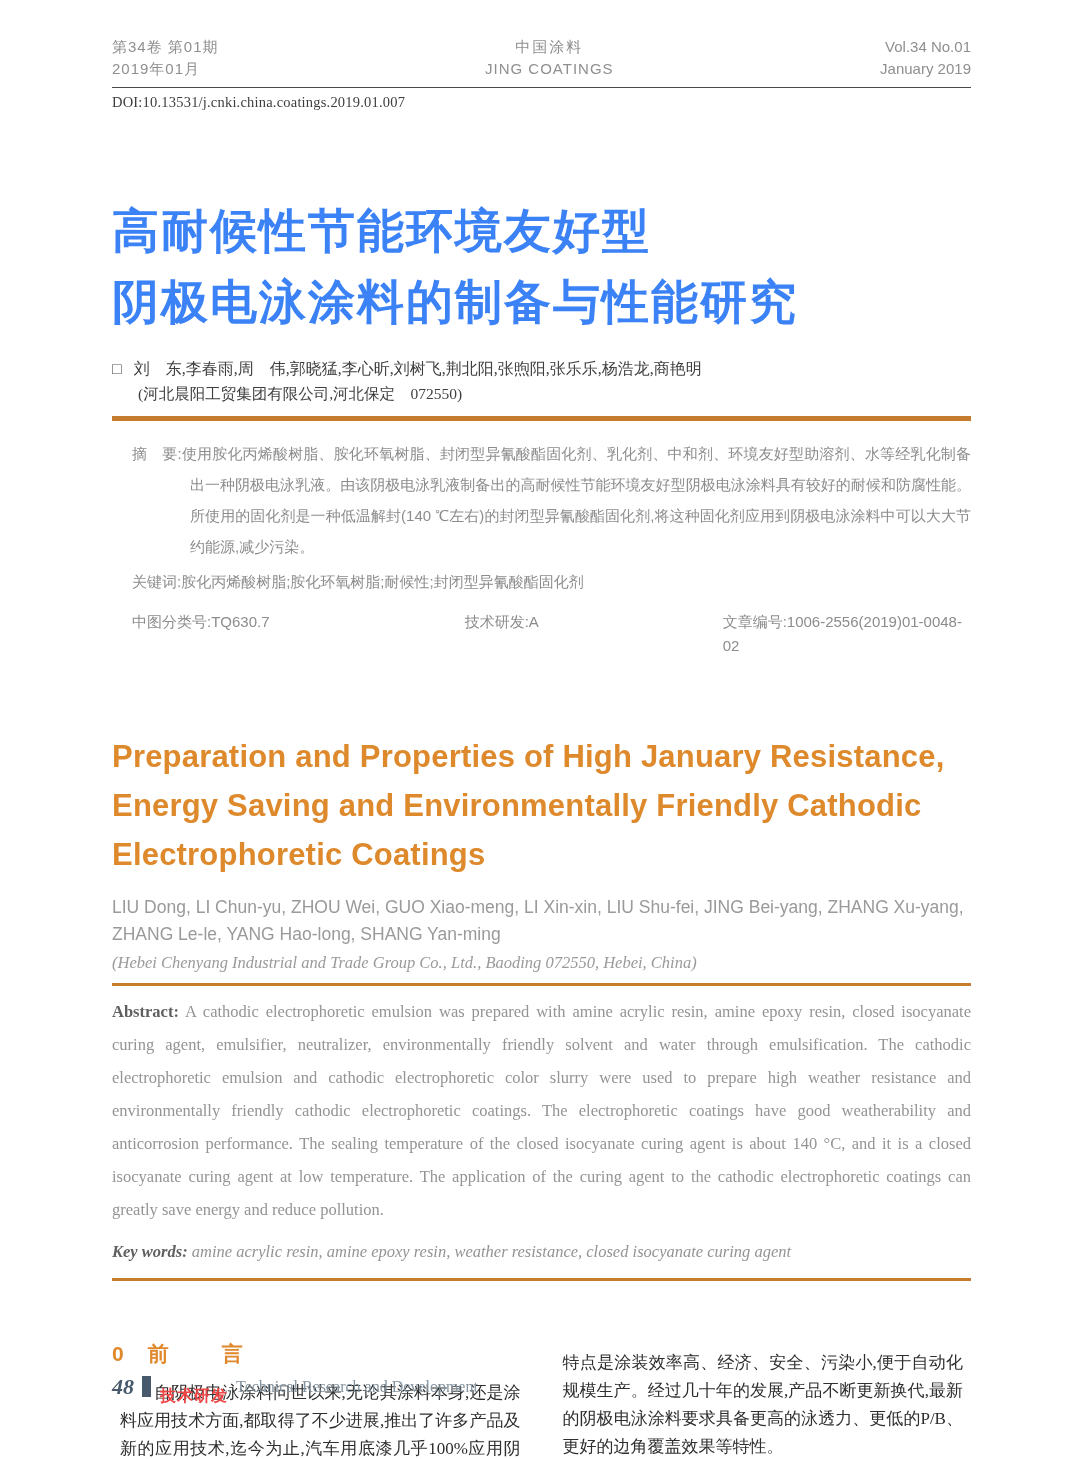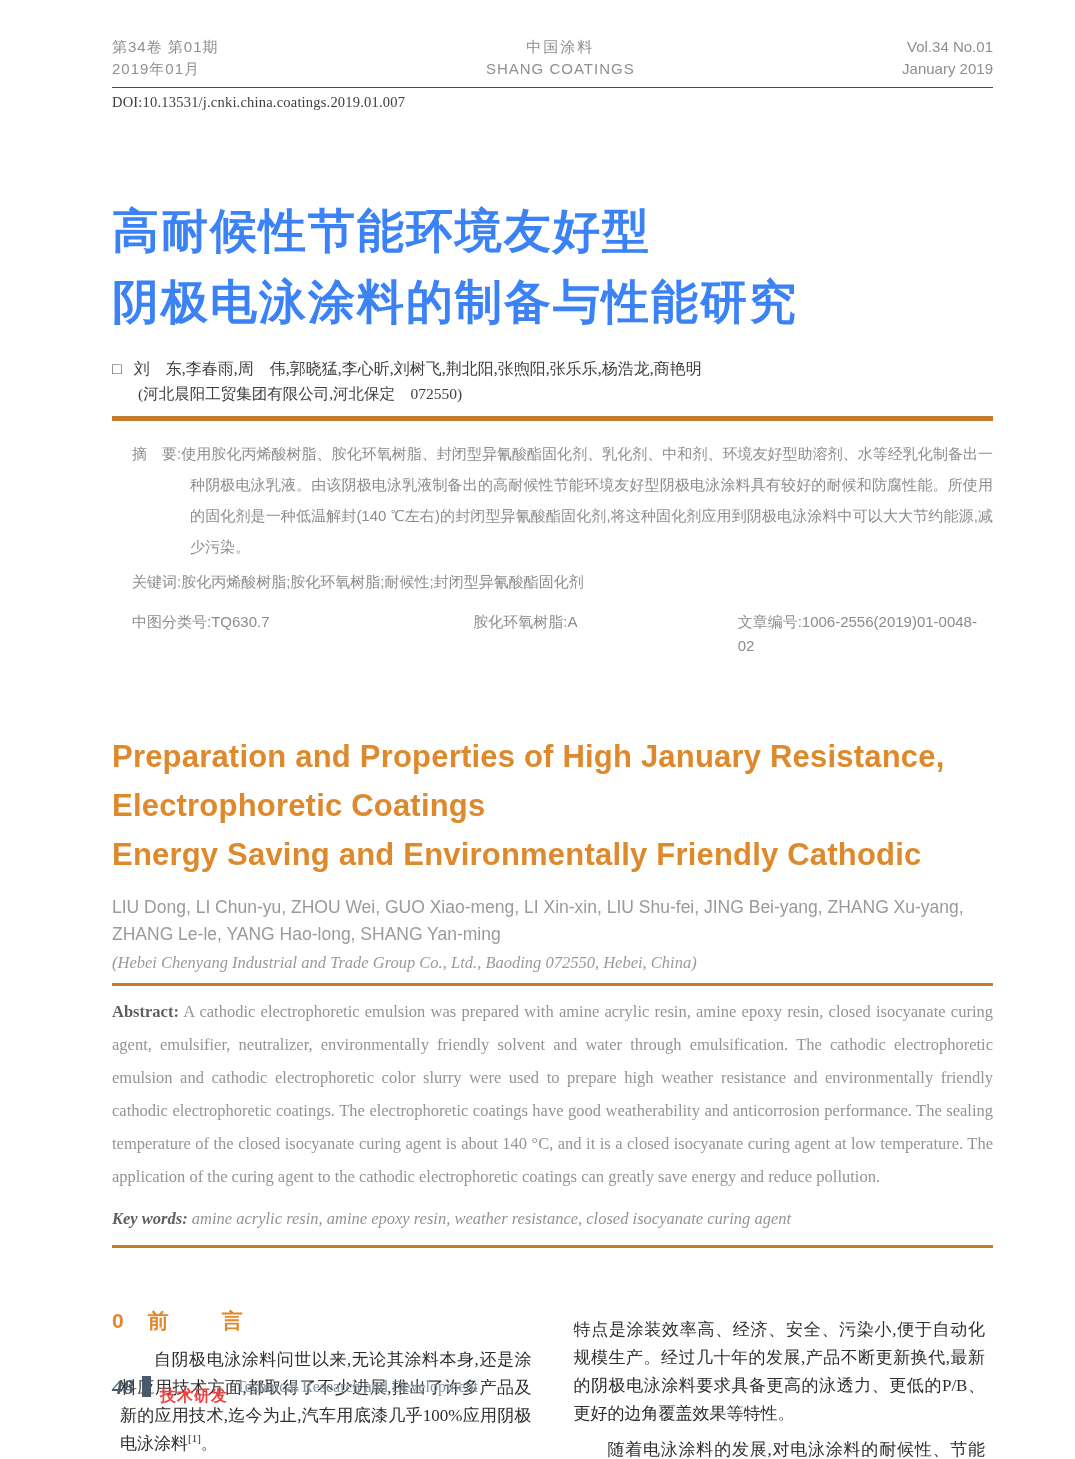--- a/index.html
+++ b/index.html
@@ -1,21 +1,21 @@
 <!DOCTYPE html>
 <html lang="zh"><head>
 <meta charset="utf-8">
 <style>
   html,body{margin:0;padding:0;background:#ffffff;}
   body{
     width:1075px;height:1459px;position:relative;overflow:hidden;
     font-family:"Liberation Sans",sans-serif;
     -webkit-font-smoothing:antialiased;
   }
-  .page{box-sizing:border-box;width:1075px;height:1459px;padding:36px 82px 0 112px;position:relative;}
+  .page{box-sizing:border-box;width:1075px;height:1459px;padding:36px 104px 0 112px;position:relative;}
 
   
   .jheader{display:flex;justify-content:space-between;color:#8f8f8f;font-size:15px;line-height:22px;}
   .jheader .col{white-space:nowrap;}
   .jheader .center{text-align:center;letter-spacing:2px;}
   .jheader .center .en{letter-spacing:1px;}
   .jheader .right{text-align:right;}
   .jheader .cn{letter-spacing:1px;}
   .header-rule{border:none;border-top:1px solid #4a4a4a;margin:7px 0 0 0;}
   .doi{margin-top:6px;font-family:"Liberation Serif",serif;font-size:14.5px;color:#3d3d3d;letter-spacing:.2px;}
@@ -71,21 +71,21 @@
 
 <div class="page">
 
   <div class="jheader">
     <div class="col left">
       <div class="cn">第34卷 第01期</div>
       <div class="cn">2019年01月</div>
     </div>
     <div class="col center">
       <div>中国涂料</div>
-      <div class="en">SHANG COATINGS</div>
+      <div class="en">JING COATINGS</div>
     </div>
     <div class="col right">
       <div>Vol.34 No.01</div>
       <div>January 2019</div>
     </div>
   </div>
   <hr class="header-rule">
   <div class="doi">DOI:10.13531/j.cnki.china.coatings.2019.01.007</div>
 
   <div class="title-cn">
@@ -98,29 +98,29 @@
   </div>
   <div class="affil-cn">(河北晨阳工贸集团有限公司,河北保定　072550)</div>
 
   <div class="rule-thick"></div>
 
   <div class="abs-cn">
     <p class="para"><span class="lbl">摘　要:</span><span>使用胺化丙烯酸树脂、胺化环氧树脂、封闭型异氰酸酯固化剂、乳化剂、中和剂、环境友好型助溶剂、水等经乳化制备出一种阴极电泳乳液。由该阴极电泳乳液制备出的高耐候性节能环境友好型阴极电泳涂料具有较好的耐候和防腐性能。所使用的固化剂是一种低温解封(140 ℃左右)的封闭型异氰酸酯固化剂,将这种固化剂应用到阴极电泳涂料中可以大大节约能源,减少污染。</span></p>
     <div class="kw"><span>关键词:</span><span>胺化丙烯酸树脂;胺化环氧树脂;耐候性;封闭型异氰酸酯固化剂</span></div>
     <div class="meta-row">
       <span class="m1">中图分类号:TQ630.7</span>
-      <span class="m2">胺化环氧树脂:A</span>
+      <span class="m2">技术研发:A</span>
       <span class="m3">文章编号:1006-2556(2019)01-0048-02</span>
     </div>
   </div>
 
   <div class="title-en">
     <div>Preparation and Properties of High January Resistance,</div>
+    <div>Energy Saving and Environmentally Friendly Cathodic</div>
     <div>Electrophoretic Coatings</div>
-    <div>Energy Saving and Environmentally Friendly Cathodic</div>
   </div>
   <div class="authors-en">LIU Dong, LI Chun-yu, ZHOU Wei, GUO Xiao-meng, LI Xin-xin, LIU Shu-fei, JING Bei-yang, ZHANG Xu-yang, ZHANG Le-le, YANG Hao-long, SHANG Yan-ming</div>
   <div class="affil-en">(Hebei Chenyang Industrial and Trade Group Co., Ltd., Baoding 072550, Hebei, China)</div>
 
   <div class="rule-mid"></div>
 
   <div class="abs-en">
     <div><span class="lbl">Abstract:</span><span> A cathodic electrophoretic emulsion was prepared with amine acrylic resin, amine epoxy resin, closed isocyanate curing agent, emulsifier, neutralizer, environmentally friendly solvent and water through emulsification. The cathodic electrophoretic emulsion and cathodic electrophoretic color slurry were used to prepare high weather resistance and environmentally friendly cathodic electrophoretic coatings. The electrophoretic coatings have good weatherability and anticorrosion performance. The sealing temperature of the closed isocyanate curing agent is about 140 °C, and it is a closed isocyanate curing agent at low temperature. The application of the curing agent to the cathodic electrophoretic coatings can greatly save energy and reduce pollution.</span></div>
     <div class="kwline"><span class="lbl">Key words:</span><span> amine acrylic resin, amine epoxy resin, weather resistance, closed isocyanate curing agent</span></div>
   </div>

